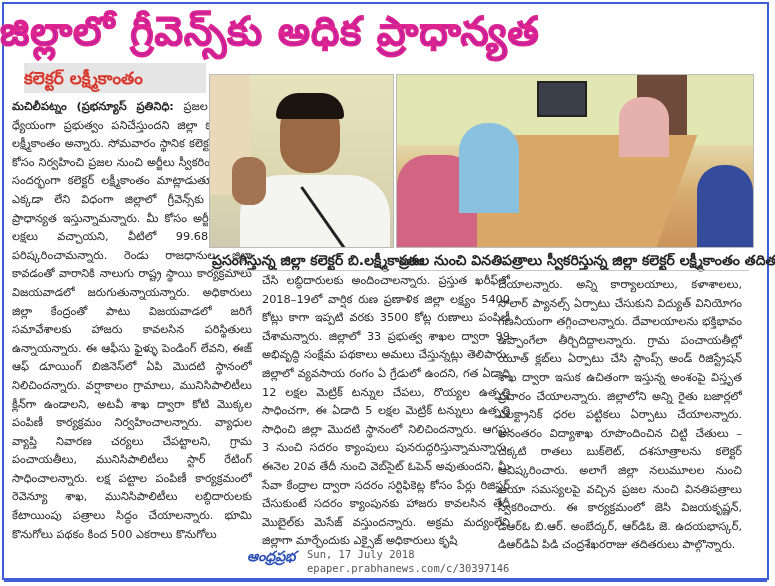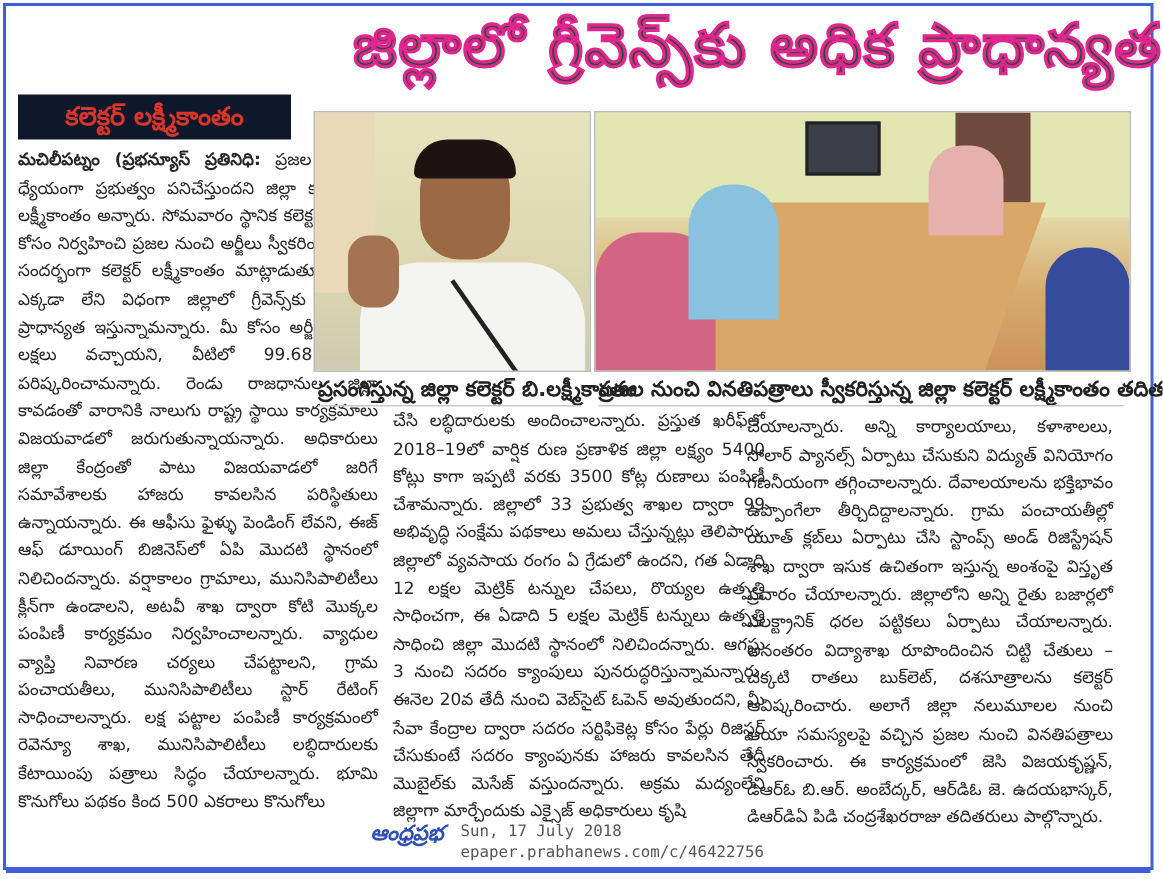--- a/index.html
+++ b/index.html
@@ -1,20 +1,20 @@
 <!DOCTYPE html>
 <html><head>
 <meta charset="utf-8">
 <style>
   html, body { margin:0; padding:0; background:#ffffff; }
   body { width:775px; height:586px; position:relative; overflow:hidden; font-family:"DejaVu Sans", sans-serif; }
   .frame { position:absolute; left:2px; top:2px; width:767px; height:578px; border:2px solid #3f5fd8; box-sizing:border-box; background:#fff; }
   .frame:after { content:""; position:absolute; left:0; right:0; bottom:-4px; height:2px; background:#3f5fd8; }
-  .headline { position:absolute; left:0; right:0; top:6px; height:50px; text-align:right; font-size:40px; font-weight:bold; color:#14532d; letter-spacing:1px; line-height:50px; -webkit-text-stroke:1px #e0258f; }
-  .subhead { position:absolute; left:12px; top:63px; width:182px; height:30px; background:#0f172a; color:#d8362b; font-size:17px; font-weight:bold; line-height:30px; text-align:center; }
+  .headline { position:absolute; left:0; right:0; top:6px; height:50px; text-align:left; font-size:40px; font-weight:bold; color:#a21caf; letter-spacing:1px; line-height:50px; -webkit-text-stroke:1px #e0258f; }
+  .subhead { position:absolute; left:24px; top:63px; width:182px; height:30px; background:#e5e5e5; color:#d8362b; font-size:17px; font-weight:bold; line-height:30px; }
   .col { position:absolute; font-size:11.3px; line-height:18.6px; color:#262626; text-align:justify; }
   .col1 { left:12px; top:98px; width:240px; }
   .col2 { left:262px; top:272px; width:248px; }
   .col3 { left:498px; top:276px; width:244px; }
   .dateline { font-weight:bold; }
   .photo { position:absolute; overflow:hidden; border:1px solid #bbb; }
   .photo1 { left:209px; top:74px; width:183px; height:172px; background:linear-gradient(180deg,#e7e4bd 0%,#dcd7b0 60%,#cfcab0 100%); }
   .photo2 { left:396px; top:74px; width:356px; height:172px; background:linear-gradient(180deg,#dde2a6 0%,#e3d9a8 40%,#d7aa6e 70%,#c9935a 100%); }
   .caption { position:absolute; font-size:14px; font-weight:bold; color:#222; white-space:nowrap; }
   .cap1 { left:212px; top:252px; }
@@ -64,14 +64,14 @@
 
 <div class="rule" style="left:212px;top:270px;width:175px;"></div>
 <div class="rule" style="left:399px;top:270px;width:350px;"></div>
 
 <div class="col col2">చేసి లబ్ధిదారులకు అందించాలన్నారు. ప్రస్తుత ఖరీఫ్‌లో 2018–19లో వార్షిక రుణ ప్రణాళిక జిల్లా లక్ష్యం 5400 కోట్లు కాగా ఇప్పటి వరకు 3500 కోట్ల రుణాలు పంపిణీ చేశామన్నారు. జిల్లాలో 33 ప్రభుత్వ శాఖల ద్వారా 99 అభివృద్ధి సంక్షేమ పథకాలు అమలు చేస్తున్నట్లు తెలిపారు. జిల్లాలో వ్యవసాయ రంగం ఏ గ్రేడులో ఉందని, గత ఏడాది 12 లక్షల మెట్రిక్ టన్నుల చేపలు, రొయ్యల ఉత్పత్తి సాధించగా, ఈ ఏడాది 5 లక్షల మెట్రిక్ టన్నులు ఉత్పత్తి సాధించి జిల్లా మొదటి స్థానంలో నిలిచిందన్నారు. ఆగస్టు 3 నుంచి సదరం క్యాంపులు పునరుద్ధరిస్తున్నామన్నారు. ఈనెల 20వ తేదీ నుంచి వెబ్‌సైట్ ఓపెన్ అవుతుందని, మీ సేవా కేంద్రాల ద్వారా సదరం సర్టిఫికెట్ల కోసం పేర్లు రిజిస్టర్ చేసుకుంటే సదరం క్యాంపునకు హాజరు కావలసిన తేదీ మొబైల్‌కు మెసేజ్ వస్తుందన్నారు. అక్రమ మద్యంలేని జిల్లాగా మార్చేందుకు ఎక్సైజ్ అధికారులు కృషి</div>
 <div class="col col3">చేయాలన్నారు. అన్ని కార్యాలయాలు, కళాశాలలు, సోలార్ ప్యానల్స్ ఏర్పాటు చేసుకుని విద్యుత్ వినియోగం గణనీయంగా తగ్గించాలన్నారు. దేవాలయాలను భక్తిభావం ఉప్పొంగేలా తీర్చిదిద్దాలన్నారు. గ్రామ పంచాయతీల్లో యూత్ క్లబ్‌లు ఏర్పాటు చేసి స్టాంప్స్ అండ్ రిజిస్ట్రేషన్ శాఖ ద్వారా ఇసుక ఉచితంగా ఇస్తున్న అంశంపై విస్తృత ప్రచారం చేయాలన్నారు. జిల్లాలోని అన్ని రైతు బజార్లలో ఎలక్ట్రానిక్ ధరల పట్టికలు ఏర్పాటు చేయాలన్నారు. అనంతరం విద్యాశాఖ రూపొందించిన చిట్టి చేతులు – చక్కటి రాతలు బుక్‌లెట్, దశసూత్రాలను కలెక్టర్ ఆవిష్కరించారు. అలాగే జిల్లా నలుమూలల నుంచి ఆయా సమస్యలపై వచ్చిన ప్రజల నుంచి వినతిపత్రాలు స్వీకరించారు. ఈ కార్యక్రమంలో జెసి విజయకృష్ణన్, డిఆర్ఓ బి.ఆర్. అంబేద్కర్, ఆర్‌డిఓ జె. ఉదయభాస్కర్, డిఆర్‌డిఏ పిడి చంద్రశేఖరరాజు తదితరులు పాల్గొన్నారు.</div>
 
 <div class="footer-logo">ఆంధ్రప్రభ</div>
 <div class="footer-meta">
   <div>Sun, 17 July 2018</div>
-  <div>epaper.prabhanews.com/c/46422756</div>
+  <div>epaper.prabhanews.com/c/30397146</div>
 </div>
 
 </body></html>

